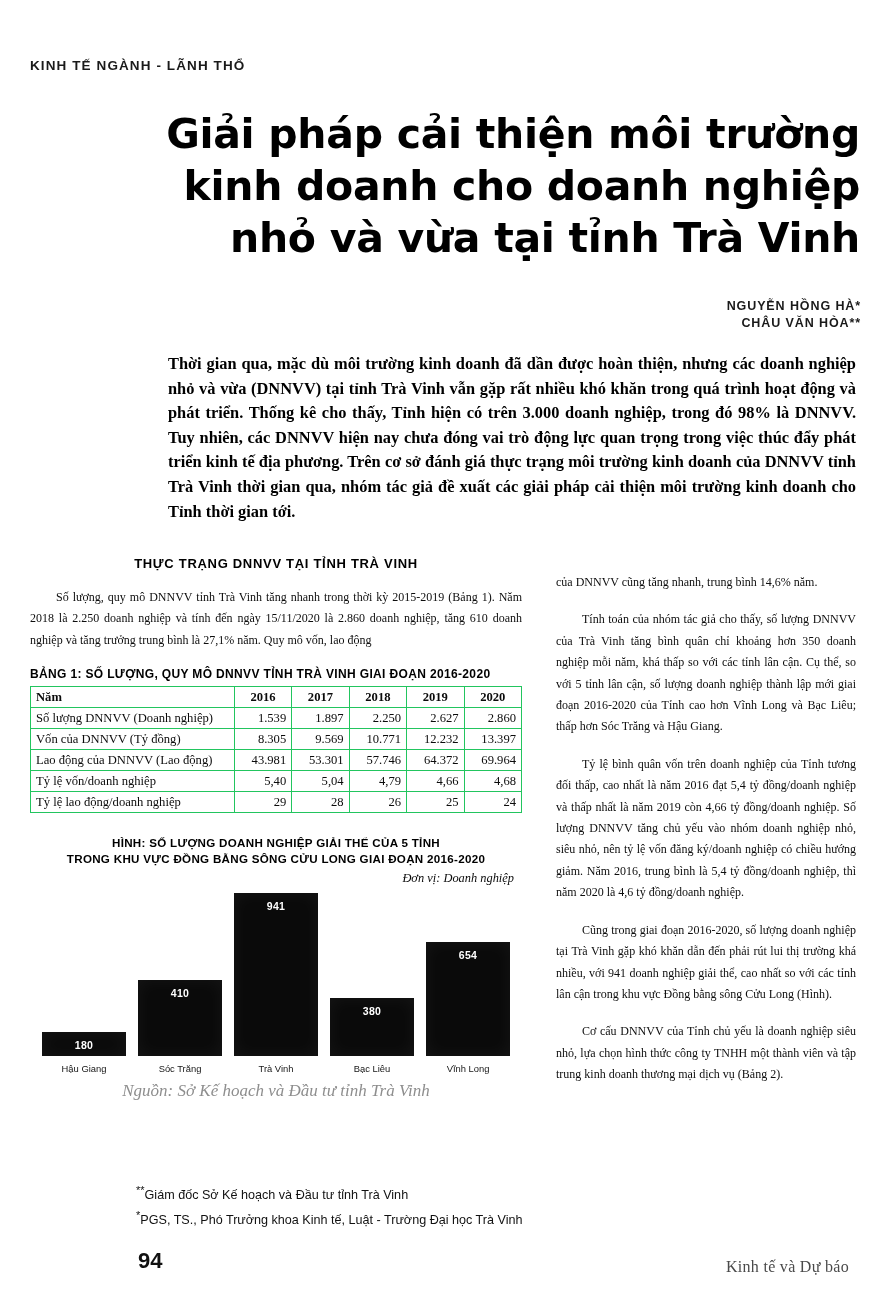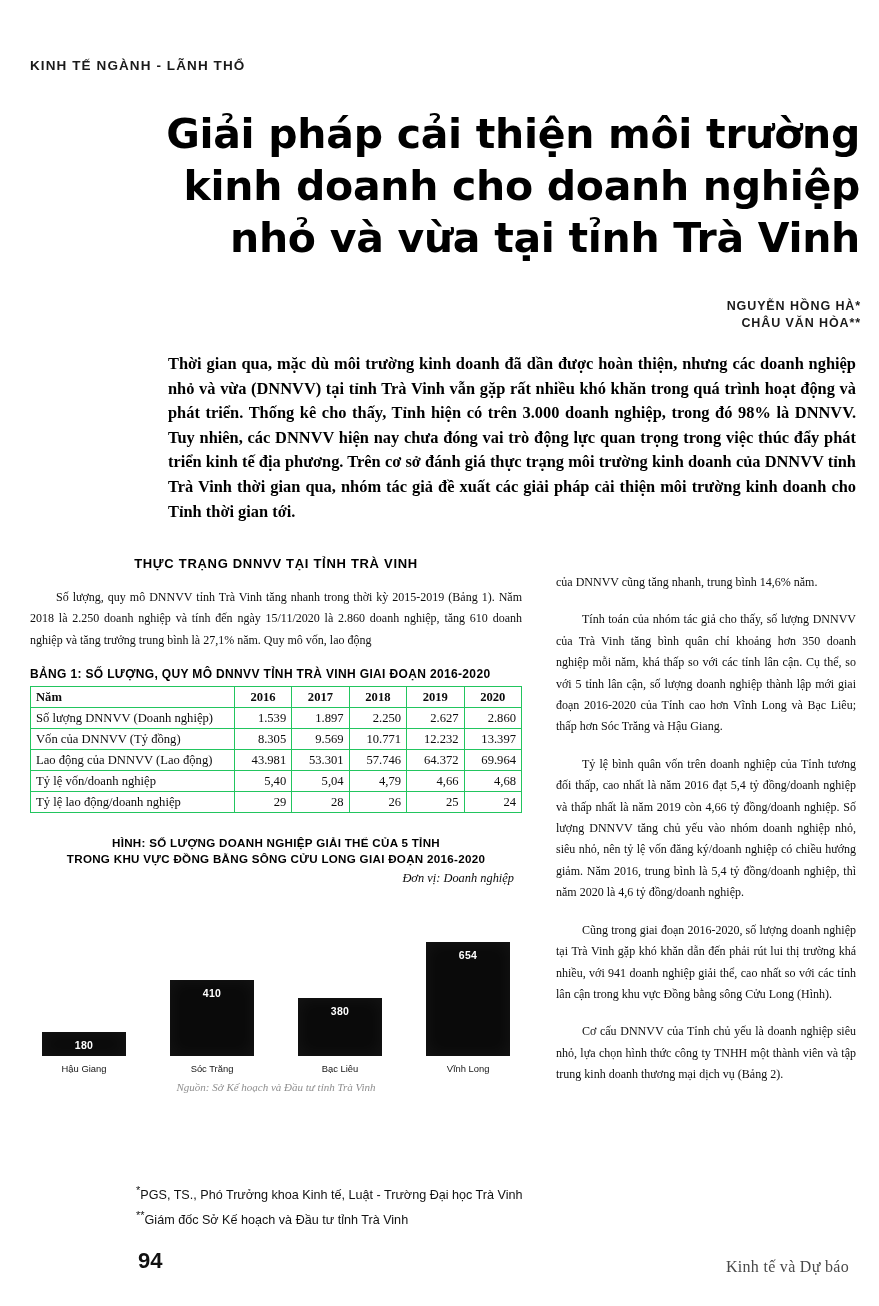--- a/index.html
+++ b/index.html
@@ -220,21 +220,21 @@
     margin-top: 7px;
     font-family: "Liberation Sans", sans-serif;
     font-size: 9.4px;
     color: #151515;
     white-space: nowrap;
   }
   .chart-source {
     text-align: center;
     font-family: "Liberation Serif", serif;
     font-style: italic;
-    font-size: 11px;
+    font-size: 17px;
     color: #8e8e8e;
     margin-top: 7px;
   }
 
   
   .footnotes {
     position: absolute;
     left: 136px;
     top: 1180px;
     width: 600px;
@@ -371,20 +371,26 @@
           </div>
           <div class="bar-label">Hậu Giang</div>
         </div>
         <div class="bar-col">
           <div class="bar" style="height:76px">
             <span class="bar-value">410</span>
           </div>
           <div class="bar-label">Sóc Trăng</div>
         </div>
         <div class="bar-col">
+          <div class="bar" style="height:163px">
+            <span class="bar-value">941</span>
+          </div>
+          <div class="bar-label">Trà Vinh</div>
+        </div>
+        <div class="bar-col">
           <div class="bar" style="height:58px">
             <span class="bar-value">380</span>
           </div>
           <div class="bar-label">Bạc Liêu</div>
         </div>
         <div class="bar-col">
           <div class="bar" style="height:114px">
             <span class="bar-value">654</span>
           </div>
           <div class="bar-label">Vĩnh Long</div>
@@ -398,23 +404,23 @@
   <div class="col-right">
     <p class="body-p no-indent">của DNNVV cũng tăng nhanh, trung bình 14,6% năm.</p>
     <p class="body-p">Tính toán của nhóm tác giả cho thấy, số lượng DNNVV của Trà Vinh tăng bình quân chỉ khoảng hơn 350 doanh nghiệp mỗi năm, khá thấp so với các tỉnh lân cận. Cụ thể, so với 5 tỉnh lân cận, số lượng doanh nghiệp thành lập mới giai đoạn 2016-2020 của Tỉnh cao hơn Vĩnh Long và Bạc Liêu; thấp hơn Sóc Trăng và Hậu Giang.</p>
     <p class="body-p">Tỷ lệ bình quân vốn trên doanh nghiệp của Tỉnh tương đối thấp, cao nhất là năm 2016 đạt 5,4 tỷ đồng/doanh nghiệp và thấp nhất là năm 2019 còn 4,66 tỷ đồng/doanh nghiệp. Số lượng DNNVV tăng chủ yếu vào nhóm doanh nghiệp nhỏ, siêu nhỏ, nên tỷ lệ vốn đăng ký/doanh nghiệp có chiều hướng giảm. Năm 2016, trung bình là 5,4 tỷ đồng/doanh nghiệp, thì năm 2020 là 4,6 tỷ đồng/doanh nghiệp.</p>
     <p class="body-p">Cũng trong giai đoạn 2016-2020, số lượng doanh nghiệp tại Trà Vinh gặp khó khăn dẫn đến phải rút lui thị trường khá nhiều, với 941 doanh nghiệp giải thể, cao nhất so với các tỉnh lân cận trong khu vực Đồng bằng sông Cửu Long (Hình).</p>
     <p class="body-p">Cơ cấu DNNVV của Tỉnh chủ yếu là doanh nghiệp siêu nhỏ, lựa chọn hình thức công ty TNHH một thành viên và tập trung kinh doanh thương mại dịch vụ (Bảng 2).</p>
   </div>
 
   <div class="footnotes">
     <div class="fn">
+      <sup>**</sup><span>Giám đốc Sở Kế hoạch và Đầu tư tỉnh Trà Vinh</span>
+    </div>
+    <div class="fn">
       <sup>*</sup><span>PGS, TS., Phó Trưởng khoa Kinh tế, Luật - Trường Đại học Trà Vinh</span>
     </div>
-    <div class="fn">
-      <sup>**</sup><span>Giám đốc Sở Kế hoạch và Đầu tư tỉnh Trà Vinh</span>
-    </div>
   </div>
 
   <div class="page-number">94</div>
   <div class="journal-mark">Kinh tế và Dự báo</div>
 
 </div>
 
 </body></html>

